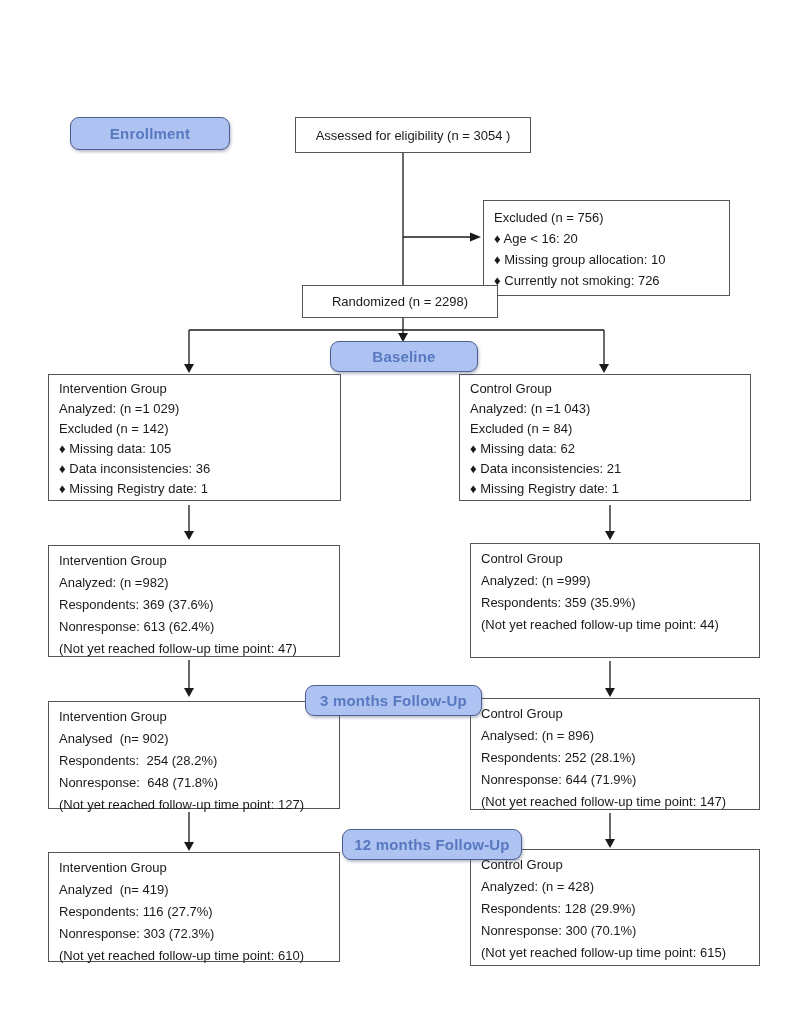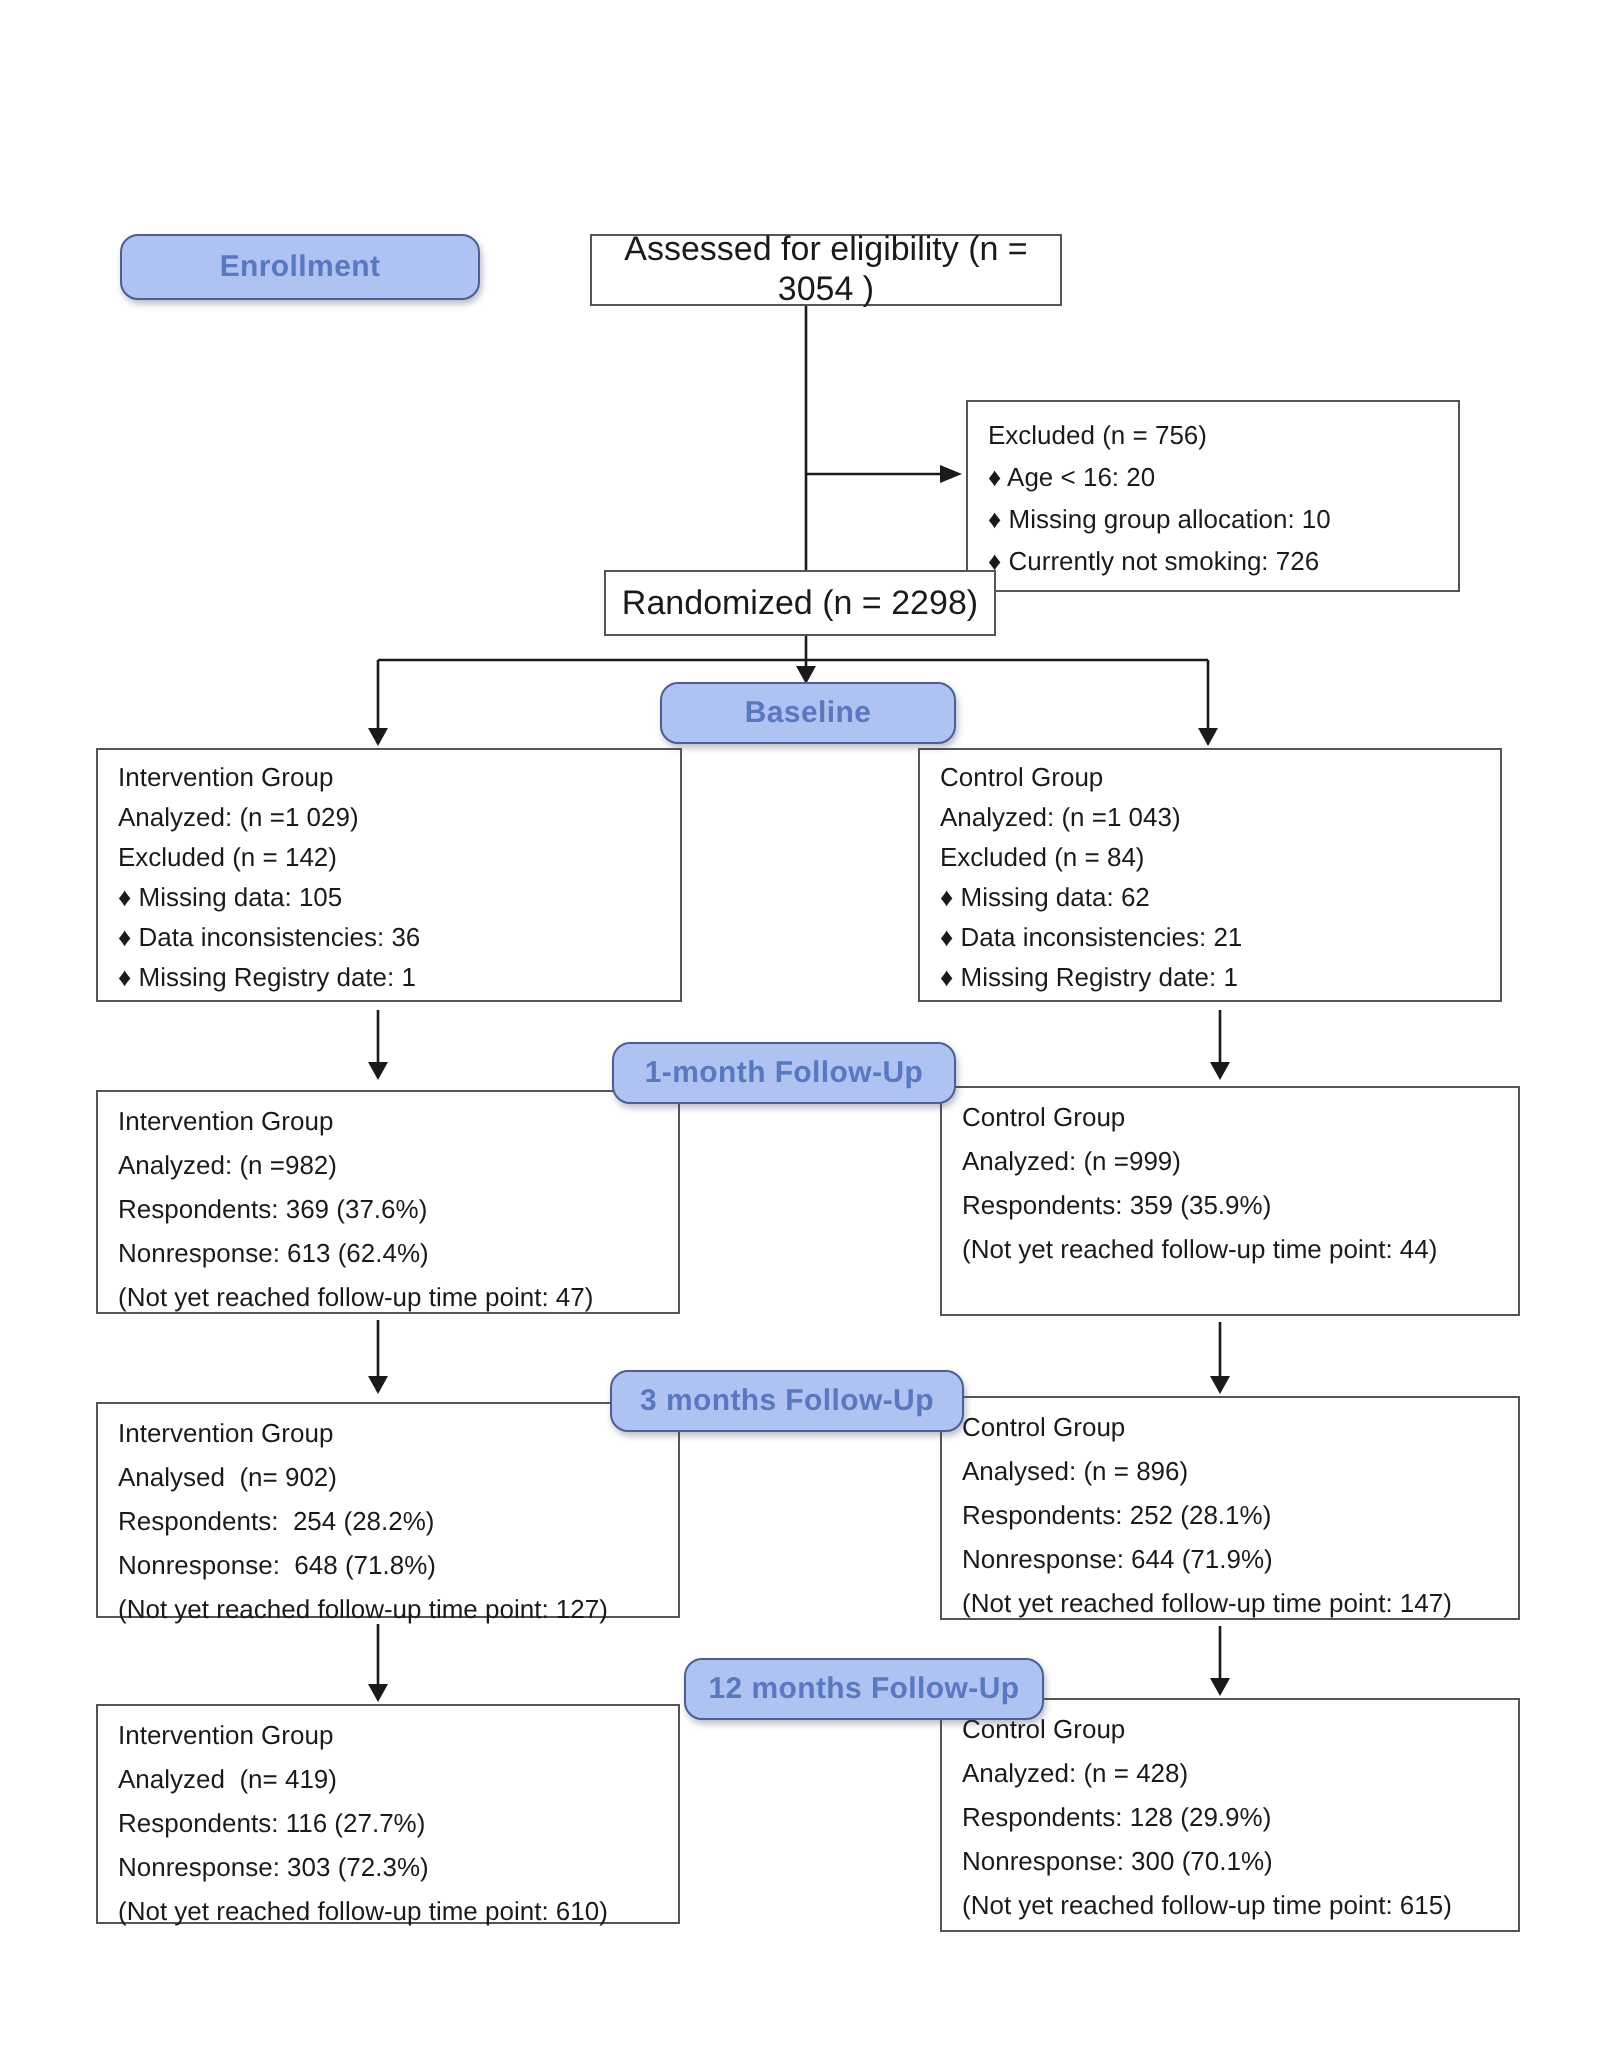--- a/index.html
+++ b/index.html
@@ -16,21 +16,21 @@
     border:1.6px solid #4f5e91;
     border-radius:9px;
     display:flex;align-items:center;justify-content:center;
     font-weight:bold;font-size:15px;color:#5878c0;
     box-shadow:1px 2px 3px rgba(60,70,110,0.35);
     letter-spacing:.2px;
   }
   .plainbox{
     z-index:1;background:#ffffff;border:1px solid #555555;
   }
-  .centerbox{display:flex;align-items:center;justify-content:center;font-size:17px;text-align:center;}
+  .centerbox{display:flex;align-items:center;justify-content:center;font-size:13px;text-align:center;}
   .textbox{padding:4px 10px;font-size:13px;}
   .textbox .bline{line-height:20px;white-space:pre-wrap;}
   .textbox.fu .bline{line-height:22px;}
   .excl .bline{line-height:21px;}
 </style>
 </head>
 <body>
 
 <div id="canvas">
 
@@ -57,21 +57,21 @@
       <polygon points="599,364 609,364 604,373"></polygon>
       <polygon points="184,531 194,531 189,540"></polygon>
       <polygon points="605,531 615,531 610,540"></polygon>
       <polygon points="184,688 194,688 189,697"></polygon>
       <polygon points="605,688 615,688 610,697"></polygon>
       <polygon points="184,842 194,842 189,851"></polygon>
       <polygon points="605,839 615,839 610,848"></polygon>
     </g>
   </svg>
 
-  <div class="abs stage-pill" style="left:60px;top:117px;width:180px;height:33px;">
+  <div class="abs stage-pill" style="left:70px;top:117px;width:160px;height:33px;">
     <span>Enrollment</span>
   </div>
 
   <div class="abs plainbox centerbox" style="left:295px;top:117px;width:236px;height:36px;">
     <span>Assessed for eligibility (n = 3054 )</span>
   </div>
 
   <div class="abs plainbox textbox excl" style="left:483px;top:200px;width:247px;height:96px;padding-top:6px;">
     <div class="bline">Excluded (n = 756)</div>
     <div class="bline">♦ Age &lt; 16: 20</div>
@@ -98,23 +98,20 @@
 
   <div class="abs plainbox textbox" style="left:459px;top:374px;width:292px;height:127px;">
     <div class="bline">Control Group</div>
     <div class="bline">Analyzed: (n =1 043)</div>
     <div class="bline">Excluded (n = 84)</div>
     <div class="bline">♦ Missing data: 62</div>
     <div class="bline">♦ Data inconsistencies: 21</div>
     <div class="bline">♦ Missing Registry date: 1</div>
   </div>
 
-  <div class="abs stage-pill" style="left:306px;top:521px;width:172px;height:31px;">
-    <span>1-month Follow-Up</span>
-  </div>
 
   <div class="abs plainbox textbox fu" style="left:48px;top:545px;width:292px;height:112px;">
     <div class="bline">Intervention Group</div>
     <div class="bline">Analyzed: (n =982)</div>
     <div class="bline">Respondents: 369 (37.6%)</div>
     <div class="bline">Nonresponse: 613 (62.4%)</div>
     <div class="bline">(Not yet reached follow-up time point: 47)</div>
   </div>
 
   <div class="abs plainbox textbox fu" style="left:470px;top:543px;width:290px;height:115px;">

